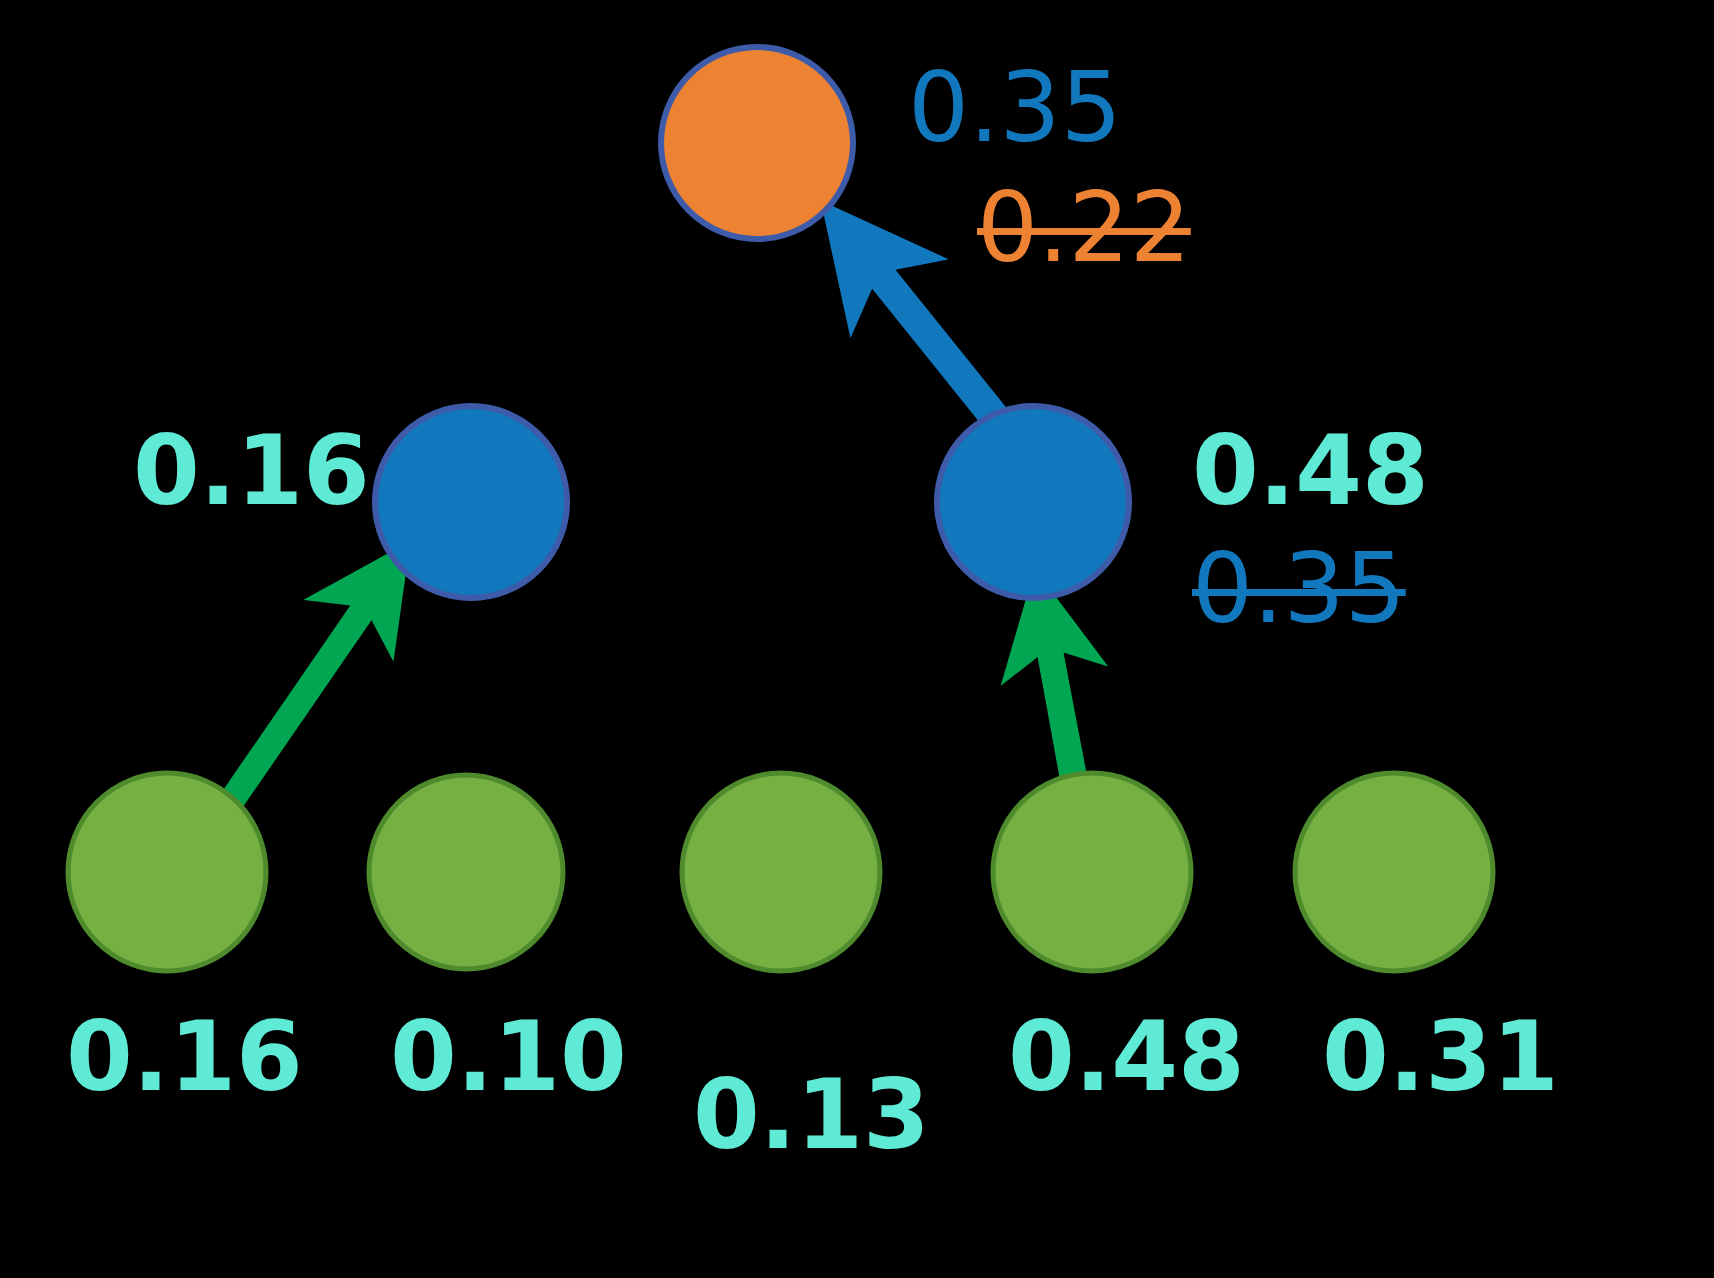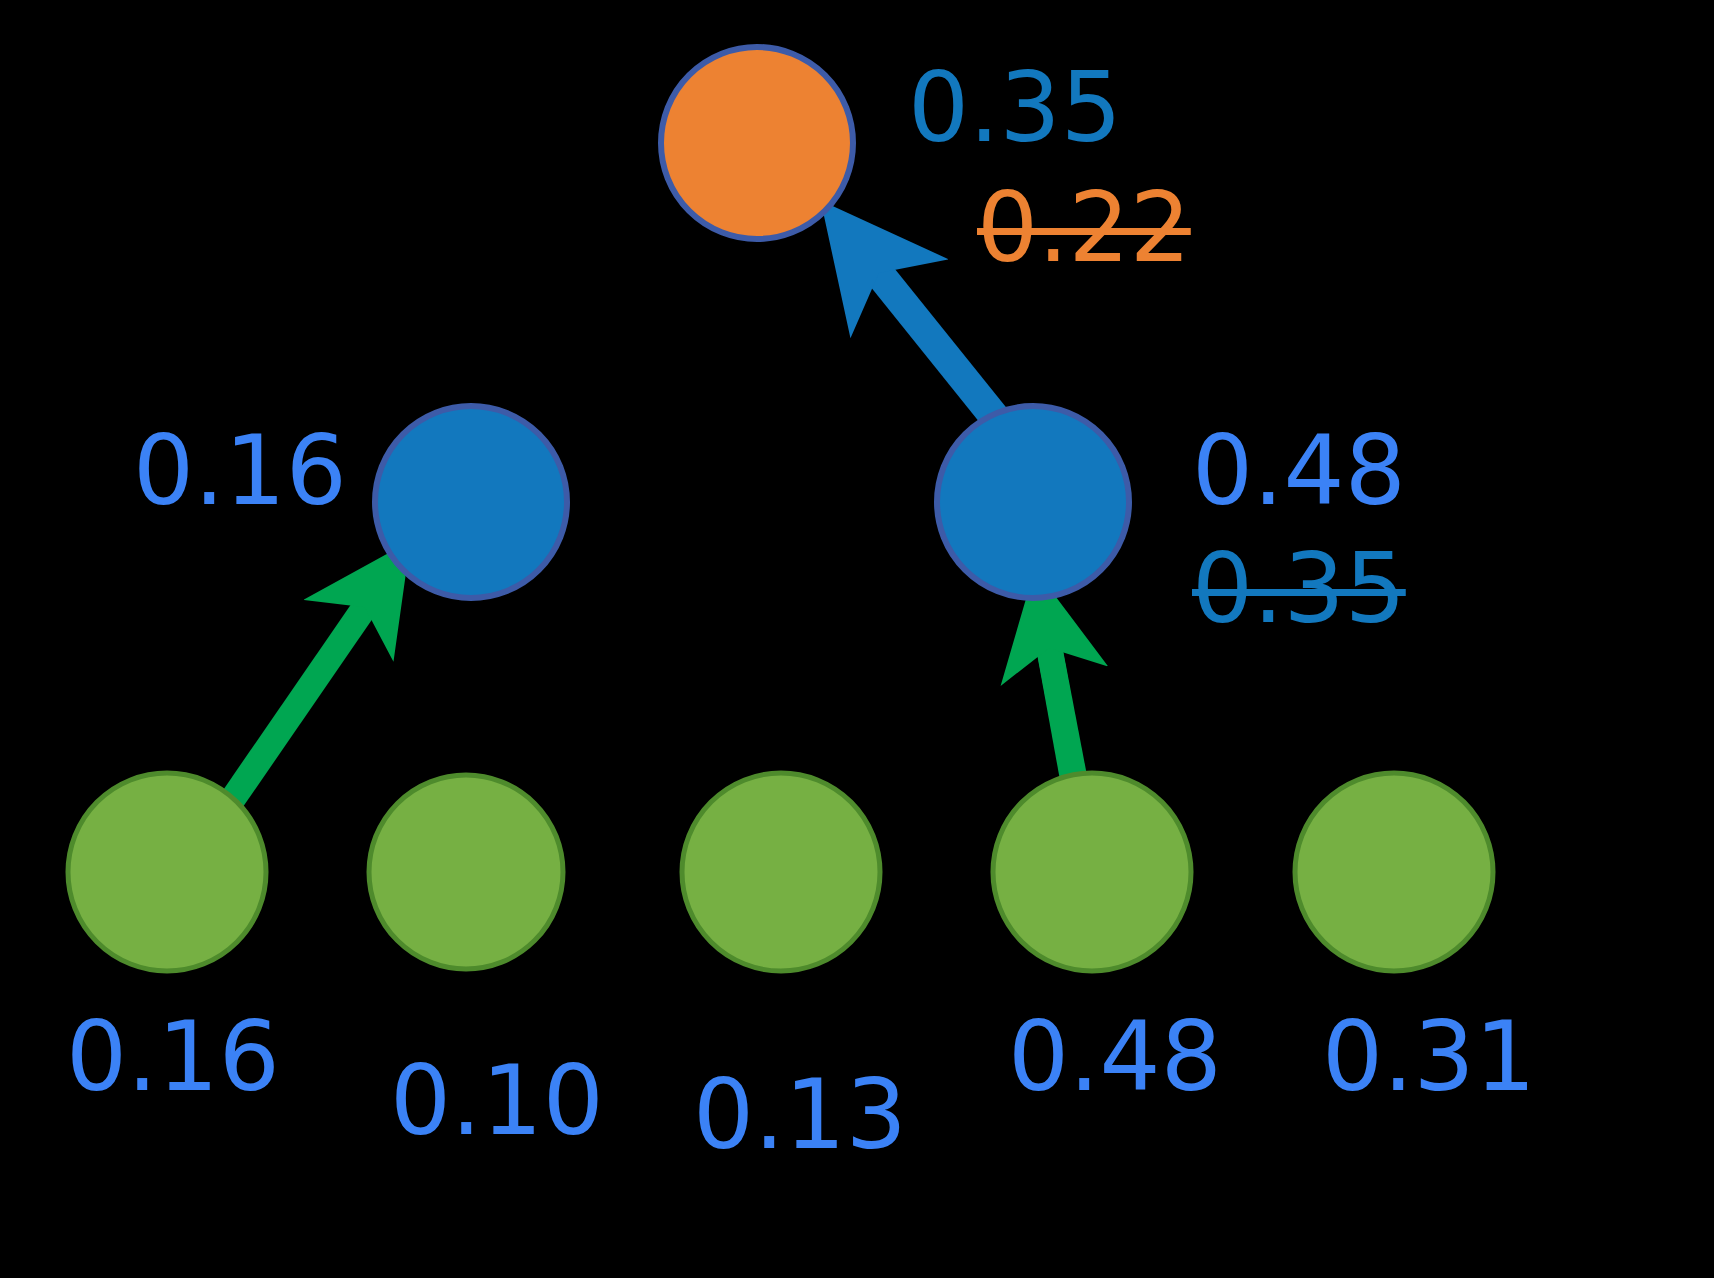--- a/index.html
+++ b/index.html
@@ -31,21 +31,21 @@
     line-height: 1;
     white-space: nowrap;
     letter-spacing: 0px;
   }
   .val-big   { font-size: 96px; }
   .val-leaf  { font-size: 96px; }
   .strike {
     text-decoration: line-through;
     text-decoration-thickness: 7px;
   }
-  .c-green  { color: #3b82f6; }
+  .c-green  { color: #5eead4; font-weight: bold; }
   .c-blue   { color: #1278BE; }
   .c-orange { color: #ED8232; }
 </style>
 </head>
 <body>
 
 <div id="stage">
 
   <svg id="graph-svg" viewBox="0 0 1714 1278">
     <defs>
@@ -86,18 +86,18 @@
 
   <div class="val val-big c-blue" style="left:908px; top:60px;">0.35</div>
   <div class="val val-big c-orange strike" style="left:960px; top:180px;margin-left:17px;">0.22</div>
 
   <div class="val val-big c-green" style="left:133px; top:423px;">0.16</div>
 
   <div class="val val-big c-green" style="left:1192px; top:423px;">0.48</div>
   <div class="val val-big c-blue strike" style="left:1192px; top:541px;">0.35</div>
 
   <div class="val val-leaf c-green" style="left:66px; top:1009px;">0.16</div>
-  <div class="val val-leaf c-green" style="left:390px; top:1009px;margin-top:44px;">0.10</div>
+  <div class="val val-leaf c-green" style="left:390px; top:1009px;">0.10</div>
   <div class="val val-leaf c-green" style="left:693px; top:1067px;">0.13</div>
   <div class="val val-leaf c-green" style="left:1008px; top:1009px;">0.48</div>
   <div class="val val-leaf c-green" style="left:1322px; top:1009px;">0.31</div>
 
 </div>
 
 </body></html>

